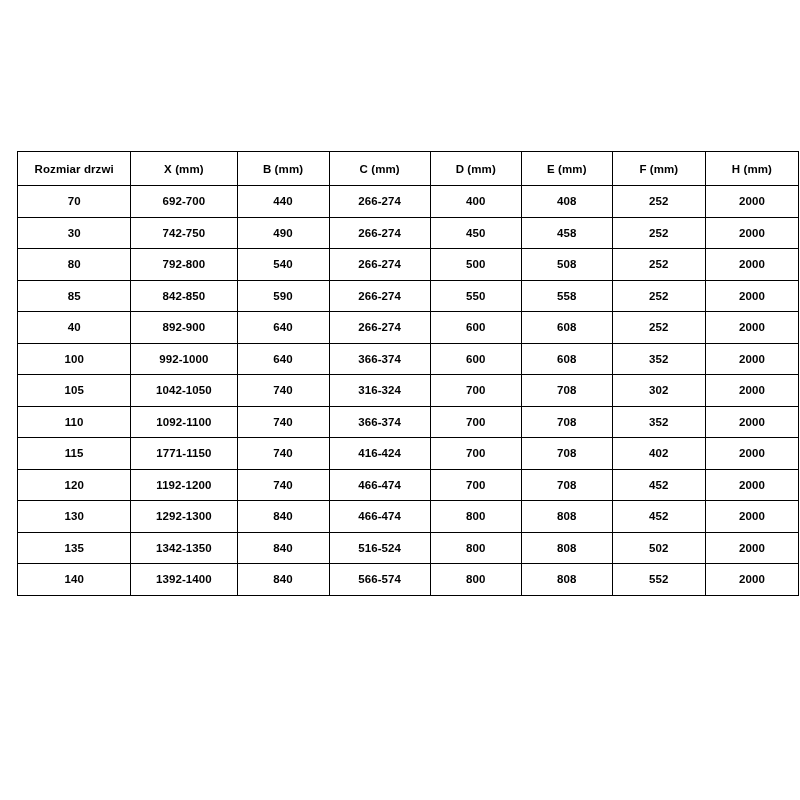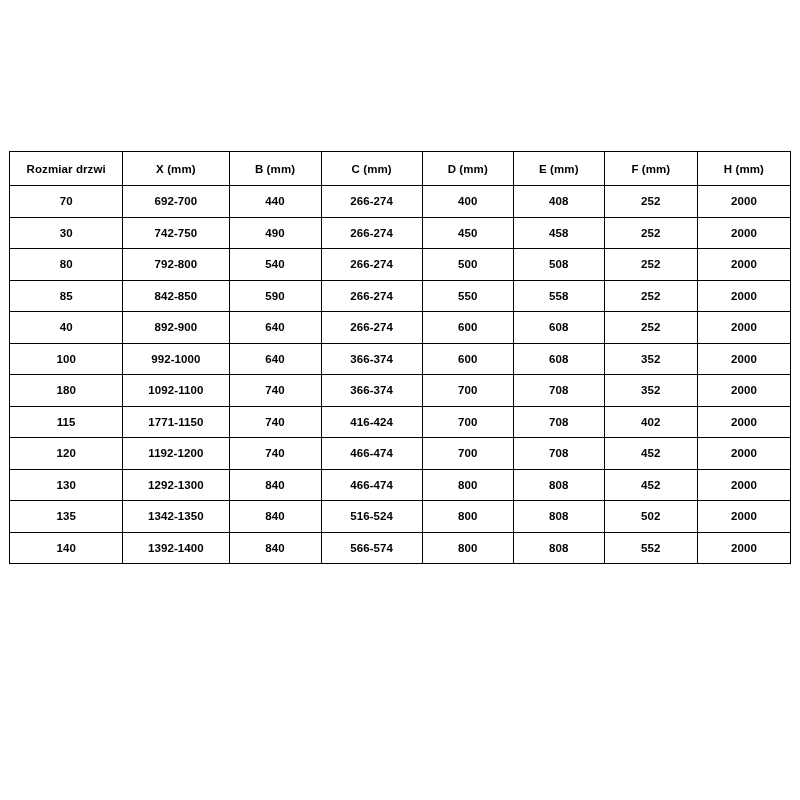--- a/index.html
+++ b/index.html
@@ -17,20 +17,21 @@
   #table-wrap {
     position: absolute;
     left: 9px;
     top: 151px;
     width: 782px;
   }
   table.spec-table {
     border-collapse: collapse;
     width: 782px;
     table-layout: fixed;
+    margin-left: 8px;
   }
   table.spec-table th,
   table.spec-table td {
     border: 1px solid #000000;
     text-align: center;
     vertical-align: middle;
     font-size: 11.5px;
     font-weight: bold;
     height: 30.5px;
     padding: 0;
@@ -133,21 +134,31 @@
         <td>100</td>
         <td>992-1000</td>
         <td>640</td>
         <td>366-374</td>
         <td>600</td>
         <td>608</td>
         <td>352</td>
         <td>2000</td>
       </tr>
       <tr>
-        <td>180</td>
+        <td>105</td>
+        <td>1042-1050</td>
+        <td>740</td>
+        <td>316-324</td>
+        <td>700</td>
+        <td>708</td>
+        <td>302</td>
+        <td>2000</td>
+      </tr>
+      <tr>
+        <td>110</td>
         <td>1092-1100</td>
         <td>740</td>
         <td>366-374</td>
         <td>700</td>
         <td>708</td>
         <td>352</td>
         <td>2000</td>
       </tr>
       <tr>
         <td>115</td>

